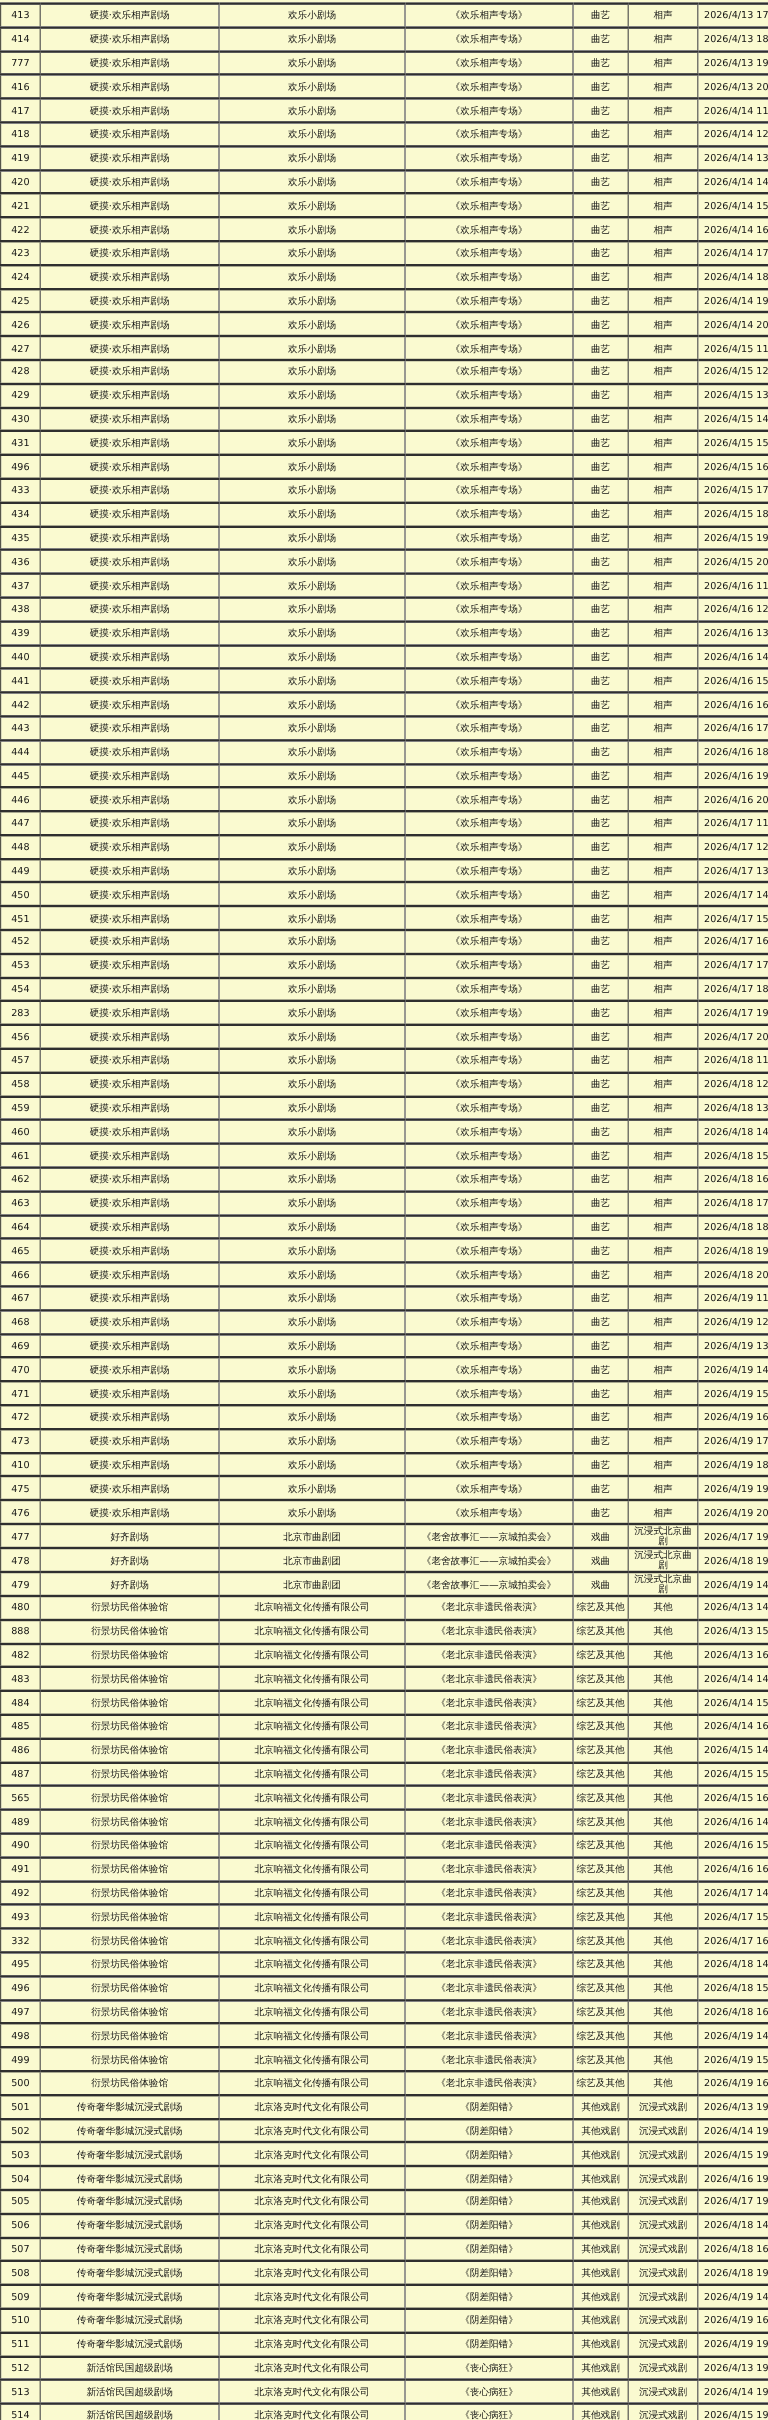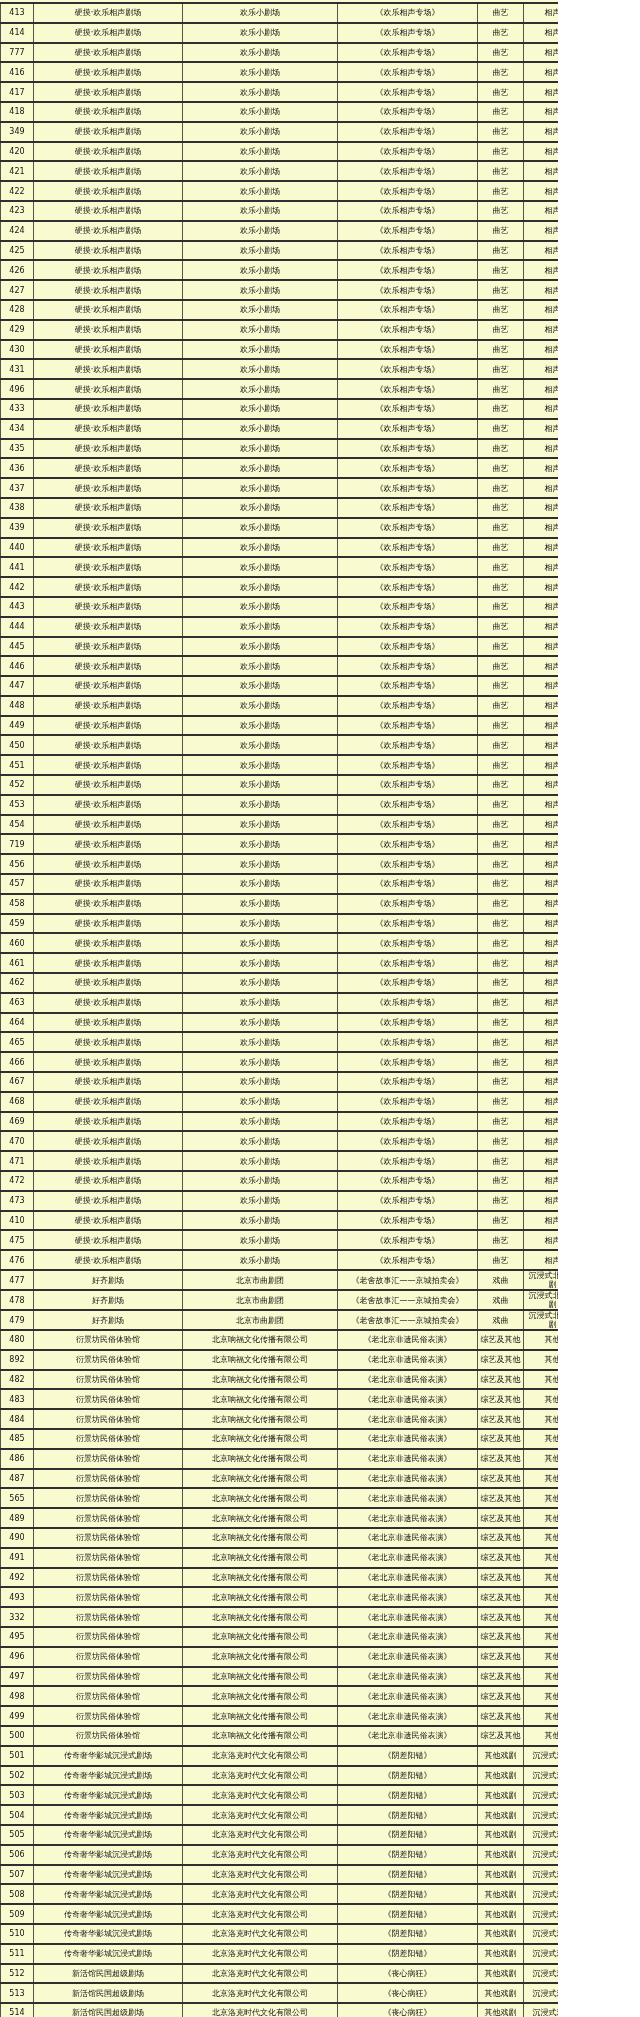--- a/index.html
+++ b/index.html
@@ -1,17 +1,17 @@
 <!DOCTYPE html>
 <html><head>
 <meta charset="utf-8">
 <style>
   html, body { margin: 0; padding: 0; background: #ffffff; }
   .page {
-    width: 558px;
+    width: 640px;
     height: 2017px;
     overflow: hidden;
     background: #ffffff;
     font-family: "DejaVu Sans", sans-serif;
   }
   .top-sliver {
     height: 2px;
     background: #fafad0;
     border-bottom: 0;
   }
@@ -99,21 +99,21 @@
         <tr>
           <td class="c0">418</td>
           <td class="c1">硬摸·欢乐相声剧场</td>
           <td class="c2">欢乐小剧场</td>
           <td class="c3">《欢乐相声专场》</td>
           <td class="c4">曲艺</td>
           <td class="c5">相声</td>
           <td class="c6">2026/4/14 12:30</td>
         </tr>
         <tr>
-          <td class="c0">349</td>
+          <td class="c0">419</td>
           <td class="c1">硬摸·欢乐相声剧场</td>
           <td class="c2">欢乐小剧场</td>
           <td class="c3">《欢乐相声专场》</td>
           <td class="c4">曲艺</td>
           <td class="c5">相声</td>
           <td class="c6">2026/4/14 13:30</td>
         </tr>
         <tr>
           <td class="c0">420</td>
           <td class="c1">硬摸·欢乐相声剧场</td>
@@ -423,21 +423,21 @@
         <tr>
           <td class="c0">454</td>
           <td class="c1">硬摸·欢乐相声剧场</td>
           <td class="c2">欢乐小剧场</td>
           <td class="c3">《欢乐相声专场》</td>
           <td class="c4">曲艺</td>
           <td class="c5">相声</td>
           <td class="c6">2026/4/17 18:30</td>
         </tr>
         <tr>
-          <td class="c0">719</td>
+          <td class="c0">283</td>
           <td class="c1">硬摸·欢乐相声剧场</td>
           <td class="c2">欢乐小剧场</td>
           <td class="c3">《欢乐相声专场》</td>
           <td class="c4">曲艺</td>
           <td class="c5">相声</td>
           <td class="c6">2026/4/17 19:30</td>
         </tr>
         <tr>
           <td class="c0">456</td>
           <td class="c1">硬摸·欢乐相声剧场</td>
@@ -657,21 +657,21 @@
         <tr>
           <td class="c0">480</td>
           <td class="c1">衍景坊民俗体验馆</td>
           <td class="c2">北京响福文化传播有限公司</td>
           <td class="c3">《老北京非遗民俗表演》</td>
           <td class="c4">综艺及其他</td>
           <td class="c5">其他</td>
           <td class="c6">2026/4/13 14:20</td>
         </tr>
         <tr>
-          <td class="c0">892</td>
+          <td class="c0">888</td>
           <td class="c1">衍景坊民俗体验馆</td>
           <td class="c2">北京响福文化传播有限公司</td>
           <td class="c3">《老北京非遗民俗表演》</td>
           <td class="c4">综艺及其他</td>
           <td class="c5">其他</td>
           <td class="c6">2026/4/13 15:30</td>
         </tr>
         <tr>
           <td class="c0">482</td>
           <td class="c1">衍景坊民俗体验馆</td>

